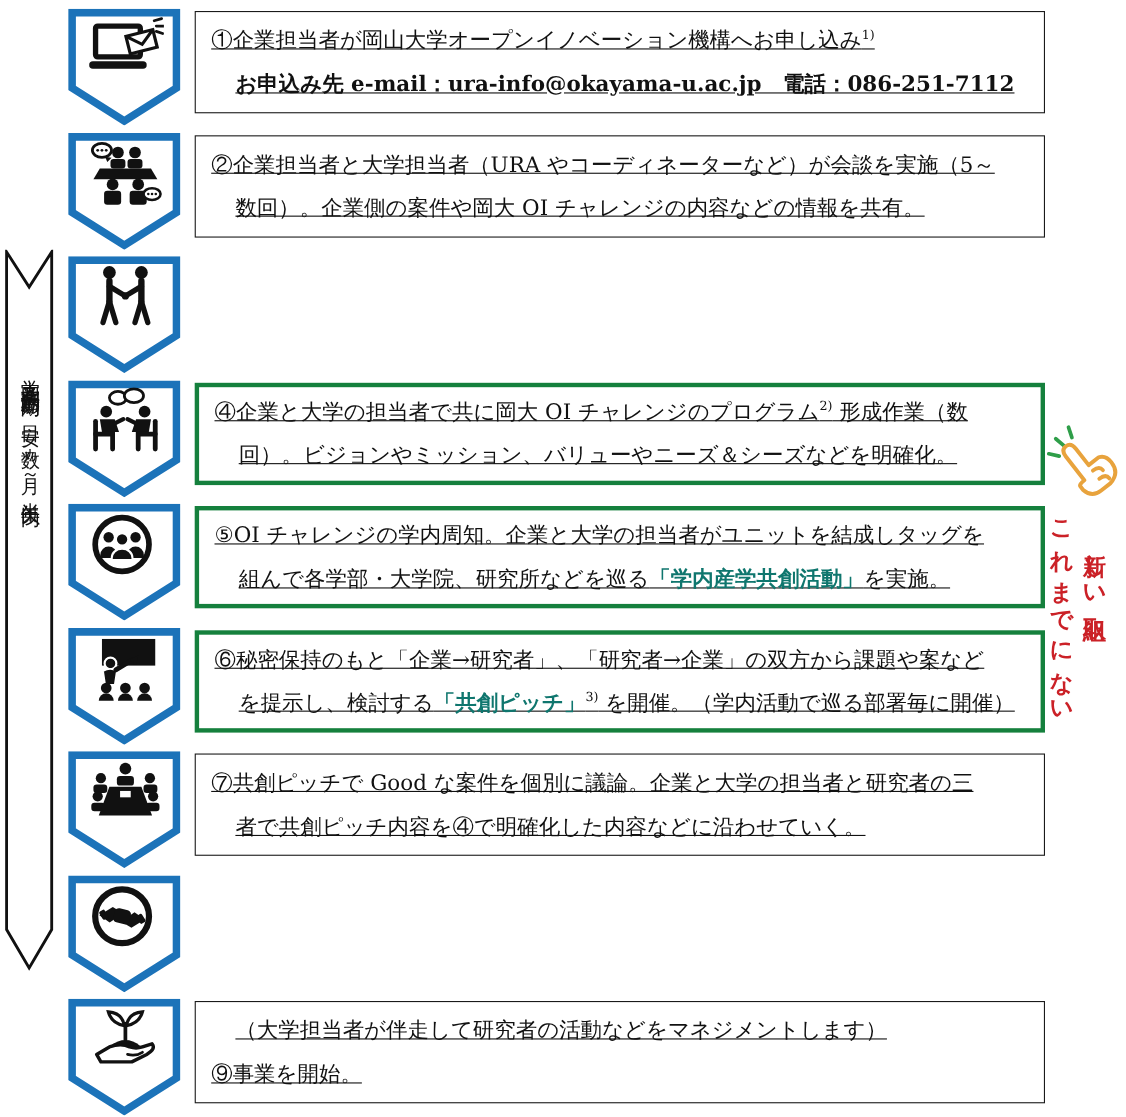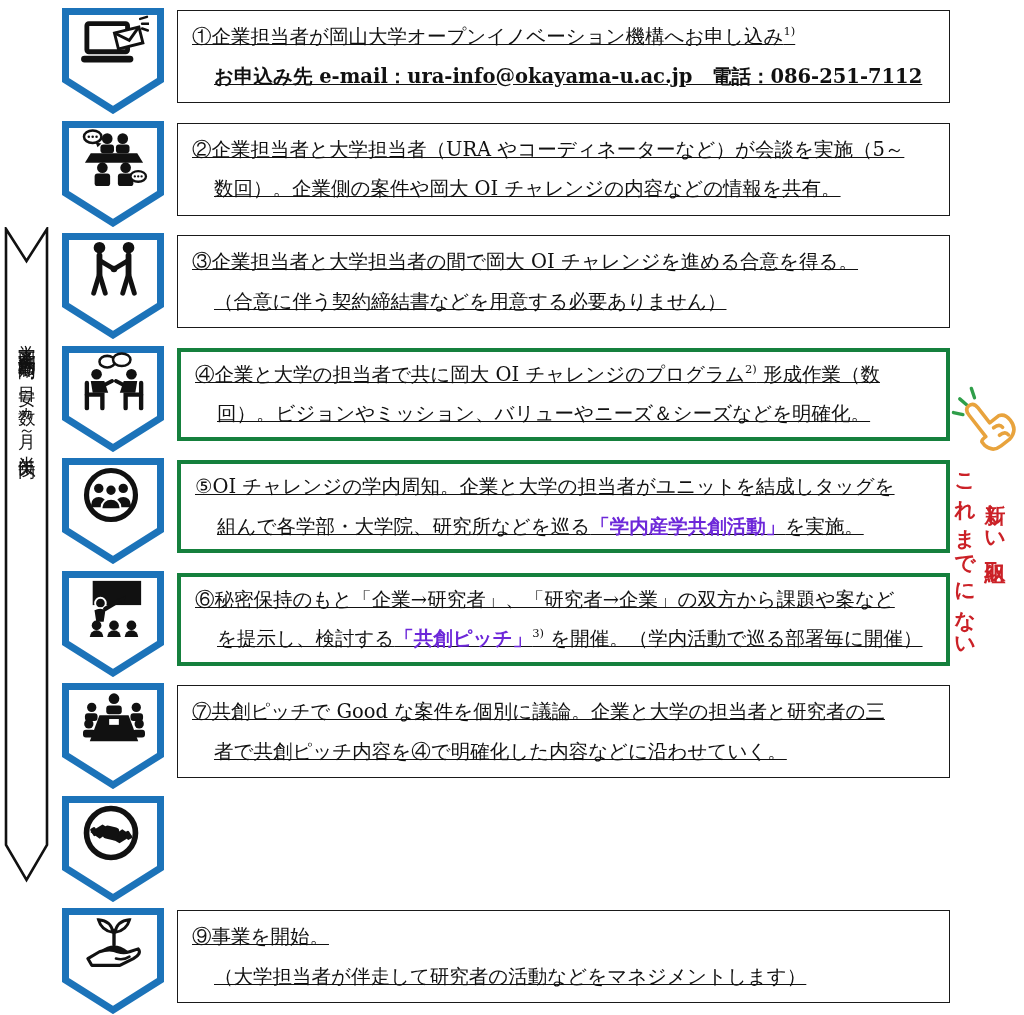--- a/index.html
+++ b/index.html
@@ -21,21 +21,21 @@
 
   
   .sbox{position:absolute;left:177px;width:773px;height:93px;box-sizing:border-box;
     border:1.5px solid #1a1a1a;background:#fff;display:flex;flex-direction:column;
     justify-content:center;row-gap:16px;padding:0 8px 0 14px;font-size:19.5px;line-height:1.2;}
   .sbox.redbox{border:4px solid #15803d;}
   .bline{white-space:nowrap;text-decoration:underline;}
   .bline.l2{padding-left:22px;}
   .bline.bold{font-weight:bold;}
   .bline sup{font-size:11.5px;vertical-align:8px;}
-  .redtxt{color:#6d28d9;font-weight:bold;text-align:right;}
+  .redtxt{color:#0f766e;font-weight:bold;text-align:right;}
 
   
   .hand{position:absolute;left:950px;top:381px;width:70px;height:82px;}
   .ann-text{position:absolute;left:954px;top:458px;writing-mode:vertical-rl;text-orientation:upright;
     font-family:"DejaVu Sans","Liberation Sans",sans-serif;
     color:#cb2127;font-weight:bold;font-size:21px;letter-spacing:3.5px;line-height:1;}
   .ann-text span{display:block;}
   .ann-text span:first-child{margin-top:28px;}
   .ann-text span + span{margin-right:9px;}
 </style>
@@ -119,24 +119,20 @@
         <path d="M19,22 L34,31"></path>
           <path d="M49,22 L34,31"></path>
         <path d="M19,36 L13,56"></path>
           <path d="M19,36 L25,56"></path>
         <path d="M49,36 L43,56"></path>
           <path d="M49,36 L55,56"></path>
       </g>
       <circle cx="34" cy="31" r="3.4" fill="#111"></circle>
     </svg>
   </div>
-  <div class="sbox" style="top:235px">
-    <div class="bline l1"><span>③企業担当者と大学担当者の間で岡大 OI チャレンジを進める合意を得る。</span><sup></sup><span></span></div>
-    <div class="bline l2"><span>（合意に伴う契約締結書などを用意する必要ありません）</span><span class="redtxt"></span><sup></sup><span></span></div>
-  </div>
 
   <div class="chev" style="top:345.5px">
     <svg class="shape" width="102" height="106" viewBox="0 0 102 106">
       <path d="M3.5,3.5 L98.5,3.5 L98.5,72 L51,102 L3.5,72 Z" fill="#fff" stroke="#1c73b9" stroke-width="7"></path>
     </svg>
     <svg class="icn" width="70" height="62" viewBox="0 0 68 64">
       <ellipse cx="27" cy="10" rx="8" ry="6" fill="#fff" stroke="#111" stroke-width="2.6"></ellipse>
       <ellipse cx="42" cy="8" rx="9" ry="6.5" fill="#fff" stroke="#111" stroke-width="2.6"></ellipse>
       <circle cx="16" cy="23" r="5.5" fill="#111"></circle>
         <circle cx="52" cy="23" r="5.5" fill="#111"></circle>
@@ -248,22 +244,22 @@
     <svg class="icn" width="70" height="62" viewBox="0 0 68 64">
       <path d="M34,32 L34,17" stroke="#111" stroke-width="3.5" stroke-linecap="round" fill="none"></path>
       <path d="M33,19 Q21,17 18,6 Q31,7 33,19 Z" fill="#fff" stroke="#111" stroke-width="3"></path>
       <path d="M35,19 Q47,17 50,6 Q37,7 35,19 Z" fill="#fff" stroke="#111" stroke-width="3"></path>
       <path d="M20,38 Q34,27 48,38 L48,41 L20,41 Z" fill="#111"></path>
       <path d="M7,46 L19,39 Q30,35 38,39 Q44,41 50,39 L59,36 Q63,41 54,46 L40,53 L11,53 Z" fill="#fff" stroke="#111" stroke-width="3.2" stroke-linejoin="round"></path>
       <path d="M36,46 q8,2 14,-2" fill="none" stroke="#111" stroke-width="2.6" stroke-linecap="round"></path>
     </svg>
   </div>
   <div class="sbox" style="top:910px">
+    <div class="bline l2"><span>（大学担当者が伴走して研究者の活動などをマネジメントします）</span><span class="redtxt"></span><sup></sup><span></span></div>
     <div class="bline l1"><span>⑨事業を開始。</span><sup></sup><span></span></div>
-    <div class="bline l2"><span>（大学担当者が伴走して研究者の活動などをマネジメントします）</span><span class="redtxt"></span><sup></sup><span></span></div>
   </div>
 
   <div class="hand">
     <svg width="70" height="82" viewBox="0 0 66 78">
       <g stroke="#2f9e49" stroke-width="3.2" stroke-linecap="round" fill="none">
         <path d="M9,17 L16,23"></path>
           <path d="M20,7 L23,16"></path>
           <path d="M3,30 L12,32"></path>
       </g>
       <g transform="rotate(-38 36 46)" stroke="#e8a33d" stroke-width="3.4" fill="#ffffff" stroke-linejoin="round" stroke-linecap="round">

